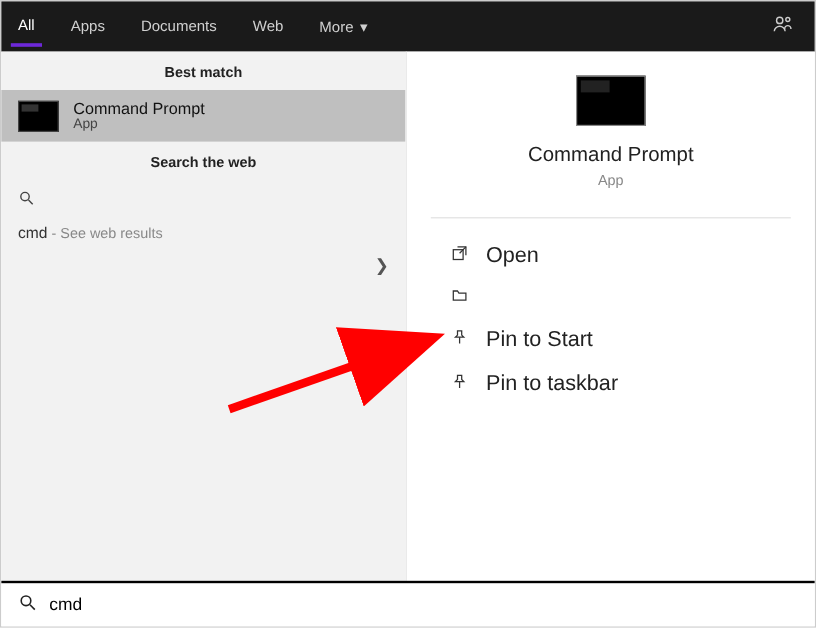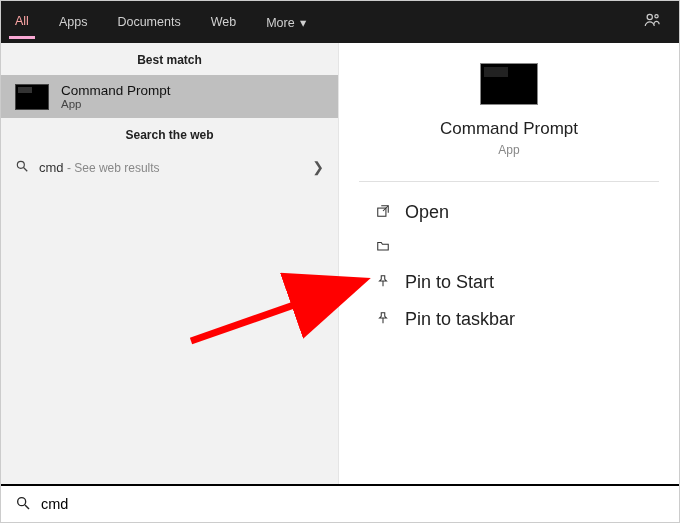--- a/index.html
+++ b/index.html
@@ -13,22 +13,22 @@
       padding: 0 8px;
       gap: 18px;
     }
     .top-bar .tab {
       color: #d0d0d0;
       font-size: 12.5px;
       padding: 8px 6px;
       cursor: pointer;
     }
     .top-bar .tab.active {
-      color: #fca5a5;
-      border-bottom: 3px solid #f9a8d4;
+      color: #ffffff;
+      border-bottom: 3px solid #6d28d9;
     }
     .top-bar .more-caret { margin-left: 2px; }
     .top-bar .spacer { flex: 1; }
     .top-bar .account-icon { color: #ccc; padding: 0 10px; cursor: pointer; }
 
     .content { display: flex; height: 443px; }
 
     .left-panel {
       width: 337px;
       background: #f2f2f2;
@@ -61,24 +61,25 @@
       position: absolute; left: 2px; top: 2px;
       width: 14px; height: 6px;
       background: #333;
     }
     .best-match-text { display: flex; flex-direction: column; }
     .best-match-title { font-size: 13.5px; color: #111; font-weight: 500; }
     .best-match-sub { font-size: 11.5px; color: #444; }
 
     .web-result {
       display: flex;
-      align-items: center;
+      align-items: flex-start;
       padding: 8px 14px;
       gap: 10px;
       cursor: pointer;
+      flex-direction: column;
     }
     .web-result .search-glyph { color: #444; font-size: 14px; }
     .web-result .q { font-size: 13px; color: #333; }
     .web-result .hint { font-size: 12px; color: #888; }
     .web-result .chev { margin-left: auto; color: #555; font-size: 14px; }
 
     .right-panel {
       flex: 1;
       background: #fff;
       padding: 20px 0 0 0;

